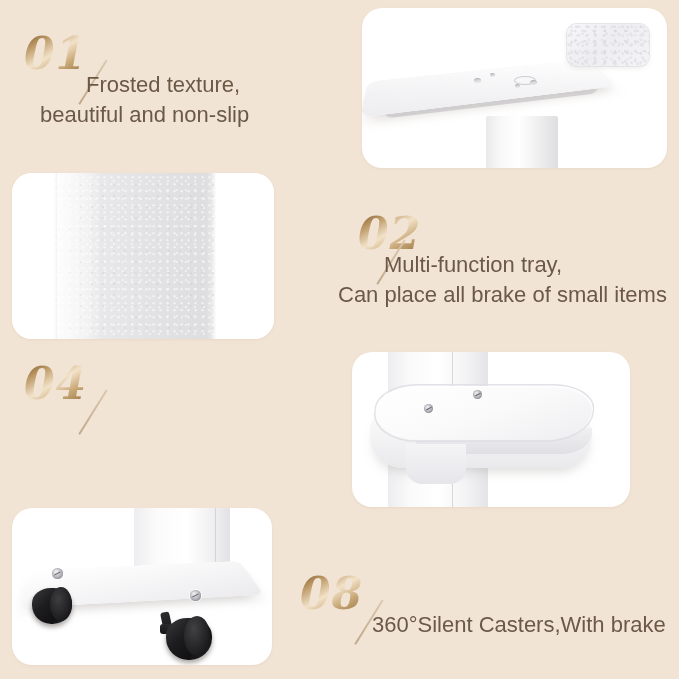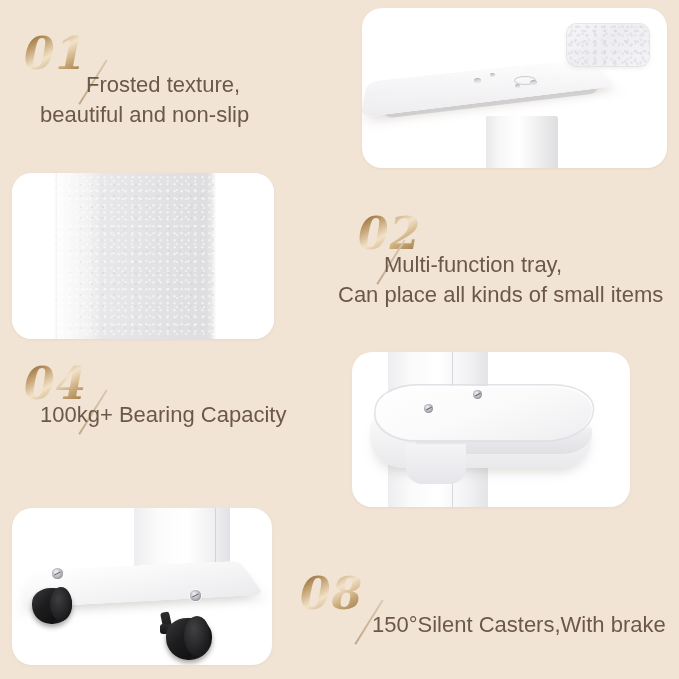--- a/index.html
+++ b/index.html
@@ -465,33 +465,32 @@
       <span>Frosted texture,</span>
       <span class="l2">beautiful and non-slip</span>
     </div>
   </div>
 
   <div class="caption" id="caption-02">
     <div class="cap-num">02</div>
     <div class="cap-slash"></div>
     <div class="cap-text">
       <span>Multi-function tray,</span>
-      <span class="l2">Can place all kinds of small items</span>
+      <span class="l2">Can place all brake of small items</span>
     </div>
   </div>
 
   <div class="caption" id="caption-03">
     <div class="cap-num">04</div>
     <div class="cap-slash"></div>
     <div class="cap-text">
-      <span class="l2">100kg+ Bearing Capacity</span>
     </div>
   </div>
 
   <div class="caption" id="caption-04">
     <div class="cap-num">08</div>
     <div class="cap-slash"></div>
     <div class="cap-text">
-      <span>150°Silent Casters,With brake</span>
+      <span>360°Silent Casters,With brake</span>
     </div>
   </div>
 
 </div>
 
 </body></html>

